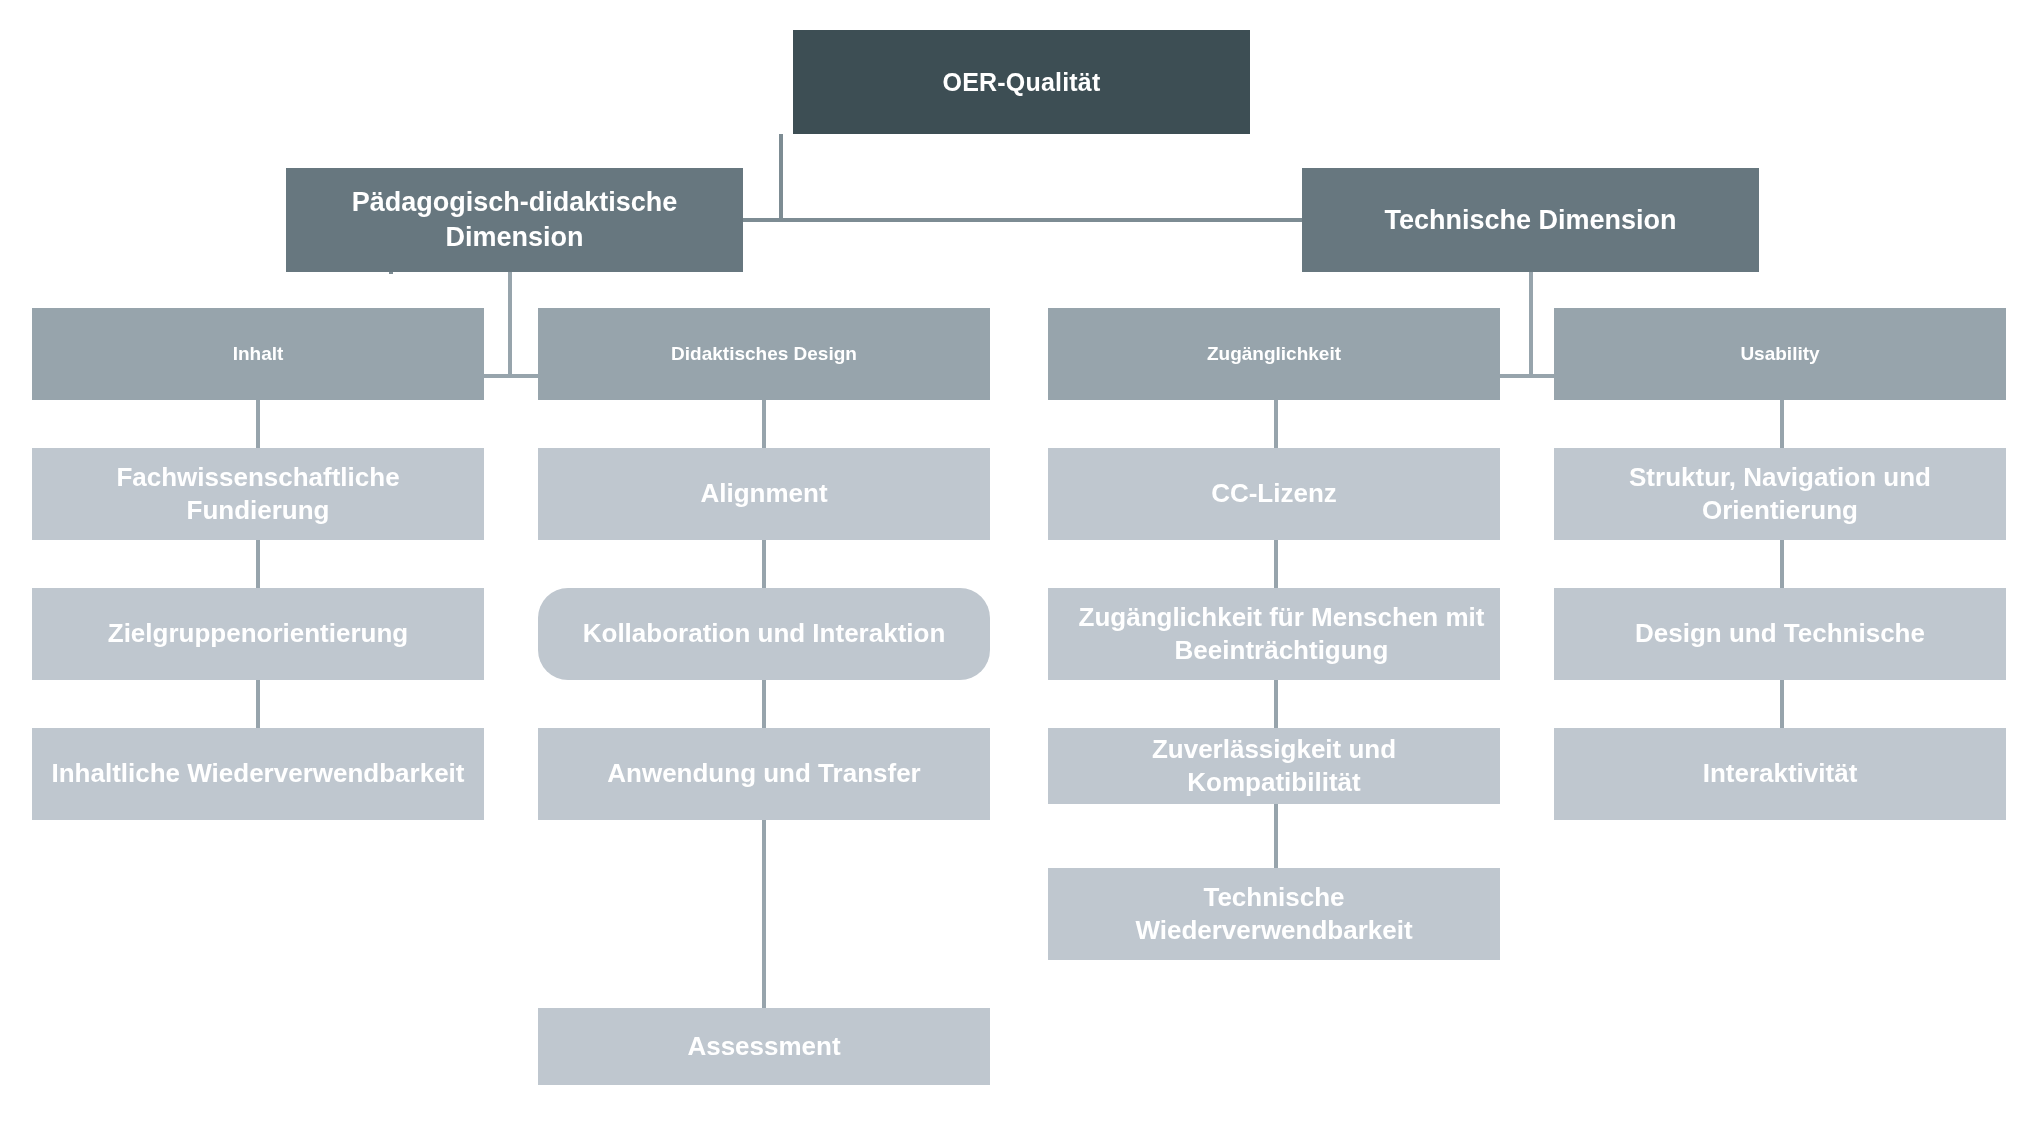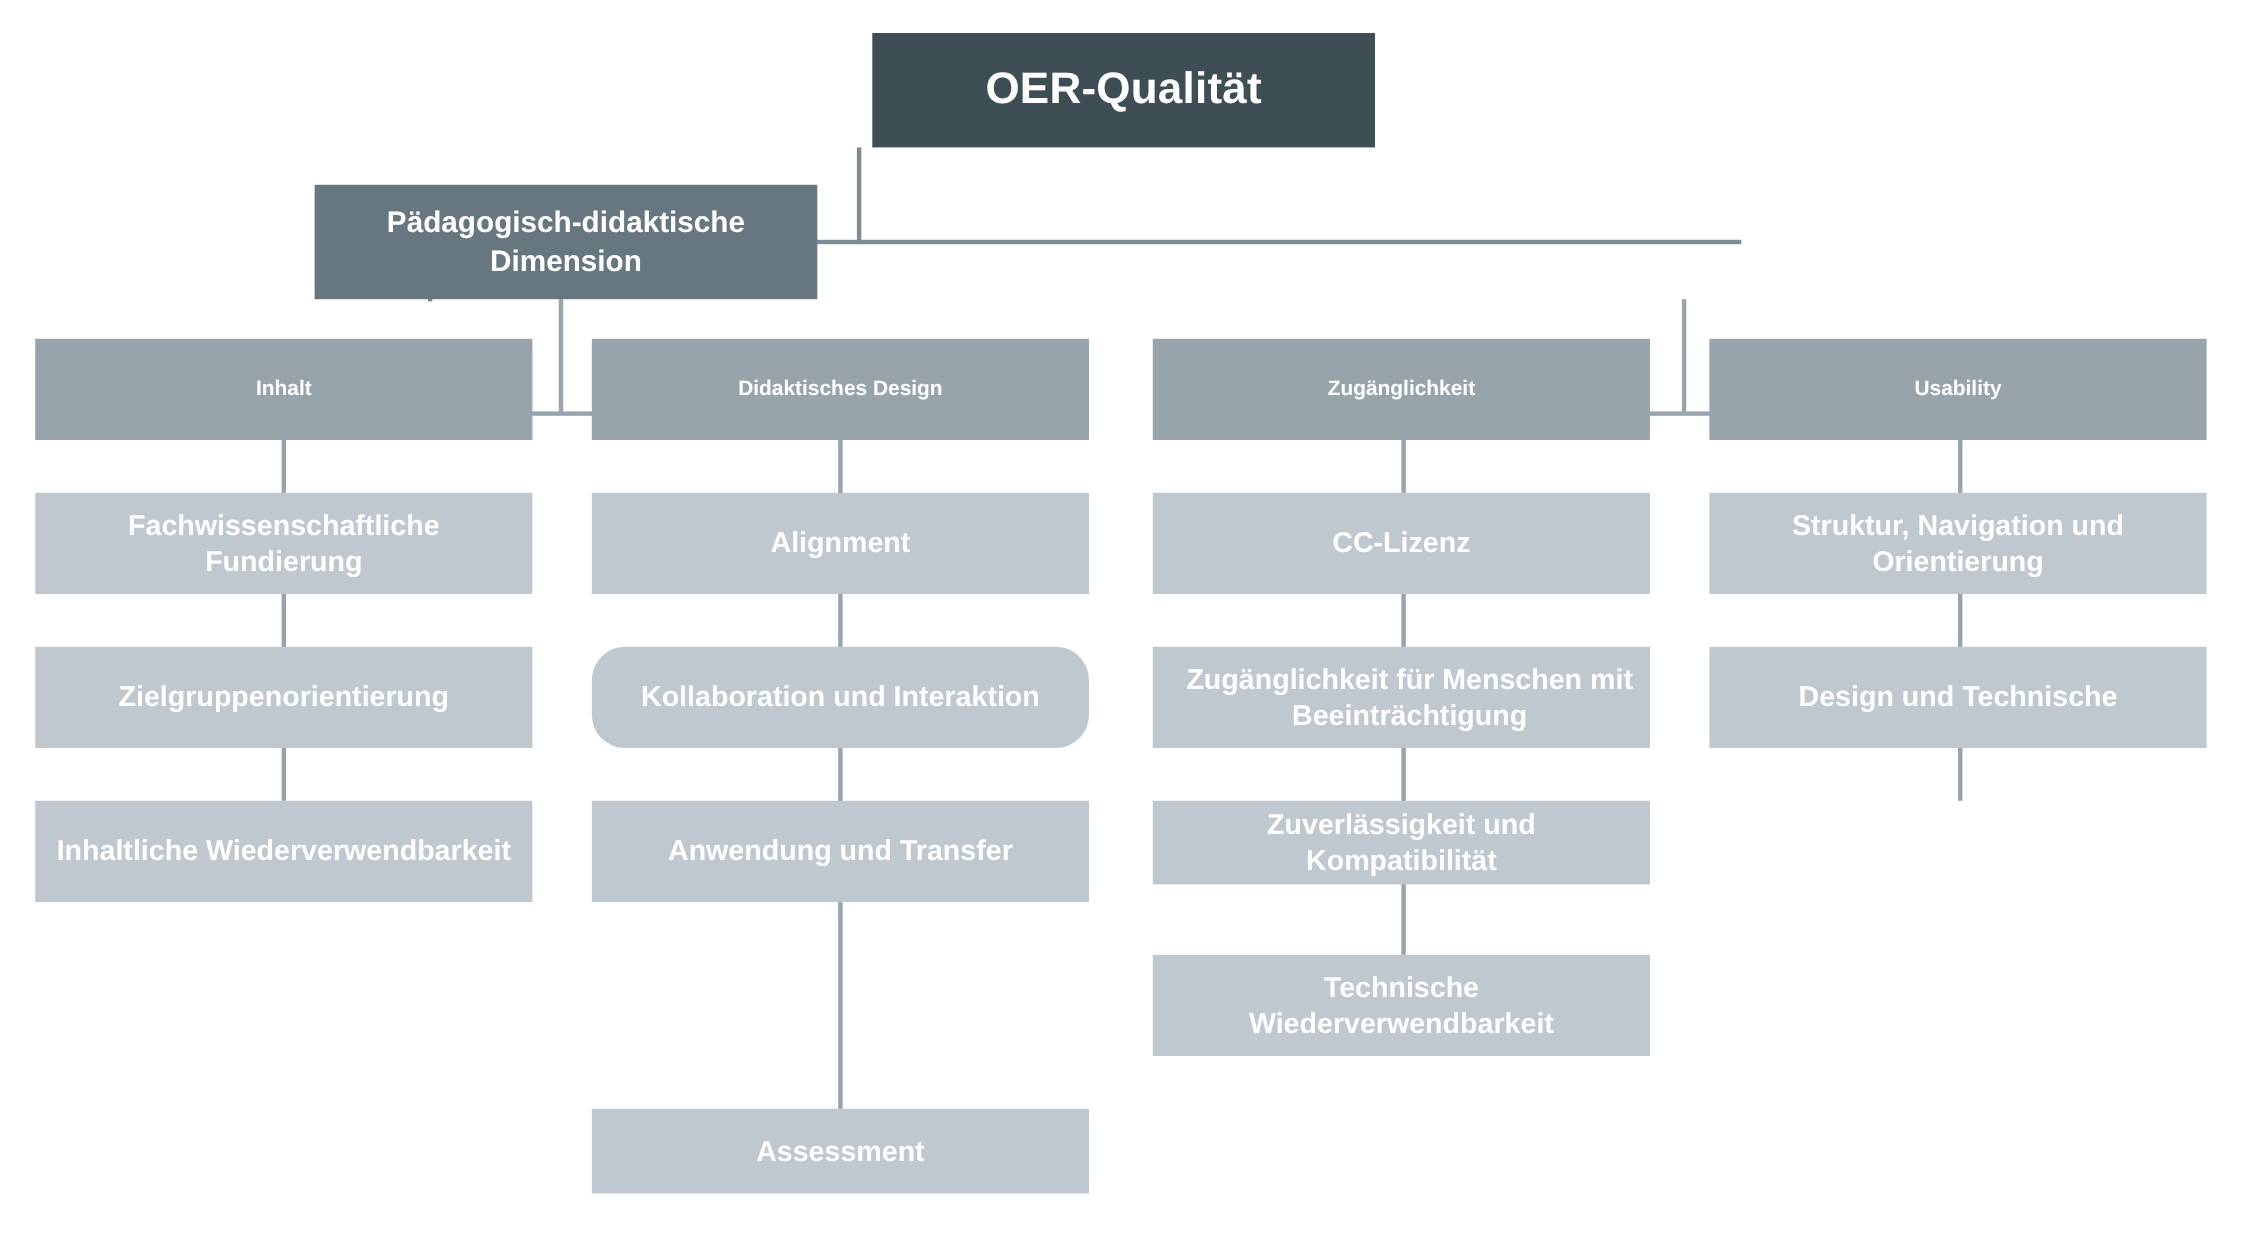--- a/index.html
+++ b/index.html
@@ -25,21 +25,21 @@
     text-align: center;
     color: #ffffff;
     font-weight: bold;
     box-sizing: border-box;
     line-height: 1.28;
     padding: 4px 14px;
     z-index: 3;
   }
   .lvl-root {
     background: #3d4e54;
-    font-size: 40px;
+    font-size: 25px;
     letter-spacing: 0.2px;
   }
   .lvl-dim {
     background: #67777f;
     font-size: 27px;
   }
   .lvl-cat {
     background: #97a4ac;
     font-size: 19px;
   }
@@ -75,20 +75,21 @@
 
   <div class="conn conn-v" style="left: 256px; top: 400px; height: 328px;"></div>
   <div class="conn conn-v" style="left: 762px; top: 400px; height: 608px;"></div>
   <div class="conn conn-v" style="left: 1274px; top: 400px; height: 468px;"></div>
   <div class="conn conn-v" style="left: 1780px; top: 400px; height: 328px;"></div>
 
   <div class="node lvl-root" style="left:793px; top:30px; width:457px; height:104px;">OER-Qualität</div>
 
   <div class="node lvl-dim" style="left:286px; top:168px; width:457px; height:104px;">Pädagogisch-didaktische Dimension</div>
 
+  <div class="node lvl-dim" style="left:1302px; top:168px; width:457px; height:104px;">Technische Dimension</div>
 
   <div class="node lvl-cat" style="left:32px; top:308px; width:452px; height:92px;">Inhalt</div>
   <div class="node lvl-leaf" style="left:32px; top:448px; width:452px; height:92px;">Fachwissenschaftliche Fundierung</div>
   <div class="node lvl-leaf" style="left:32px; top:588px; width:452px; height:92px;">Zielgruppenorientierung</div>
   <div class="node lvl-leaf" style="left:32px; top:728px; width:452px; height:92px;">Inhaltliche Wiederverwendbarkeit</div>
 
   <div class="node lvl-cat" style="left:538px; top:308px; width:452px; height:92px;">Didaktisches Design</div>
   <div class="node lvl-leaf" style="left:538px; top:448px; width:452px; height:92px;">Alignment</div>
   <div class="node lvl-leaf" style="left:538px; top:588px; width:452px; height:92px;border-radius:30px;">Kollaboration und Interaktion</div>
   <div class="node lvl-leaf" style="left:538px; top:728px; width:452px; height:92px;">Anwendung und Transfer</div>
@@ -96,14 +97,15 @@
 
   <div class="node lvl-cat" style="left:1048px; top:308px; width:452px; height:92px;">Zugänglichkeit</div>
   <div class="node lvl-leaf" style="left:1048px; top:448px; width:452px; height:92px;">CC-Lizenz</div>
   <div class="node lvl-leaf" style="left:1048px; top:588px; width:452px; height:92px;padding-left:29px;">Zugänglichkeit für Menschen mit Beeinträchtigung</div>
   <div class="node lvl-leaf" style="left:1048px; top:728px; width:452px; height:76px;">Zuverlässigkeit und Kompatibilität</div>
   <div class="node lvl-leaf" style="left:1048px; top:868px; width:452px; height:92px;">Technische Wiederverwendbarkeit</div>
 
   <div class="node lvl-cat" style="left:1554px; top:308px; width:452px; height:92px;">Usability</div>
   <div class="node lvl-leaf" style="left:1554px; top:448px; width:452px; height:92px;">Struktur, Navigation und Orientierung</div>
   <div class="node lvl-leaf" style="left:1554px; top:588px; width:452px; height:92px;">Design und Technische</div>
+  <div class="node lvl-leaf" style="left:1554px; top:728px; width:452px; height:92px;">Interaktivität</div>
 
 </div>
 
 </body></html>

